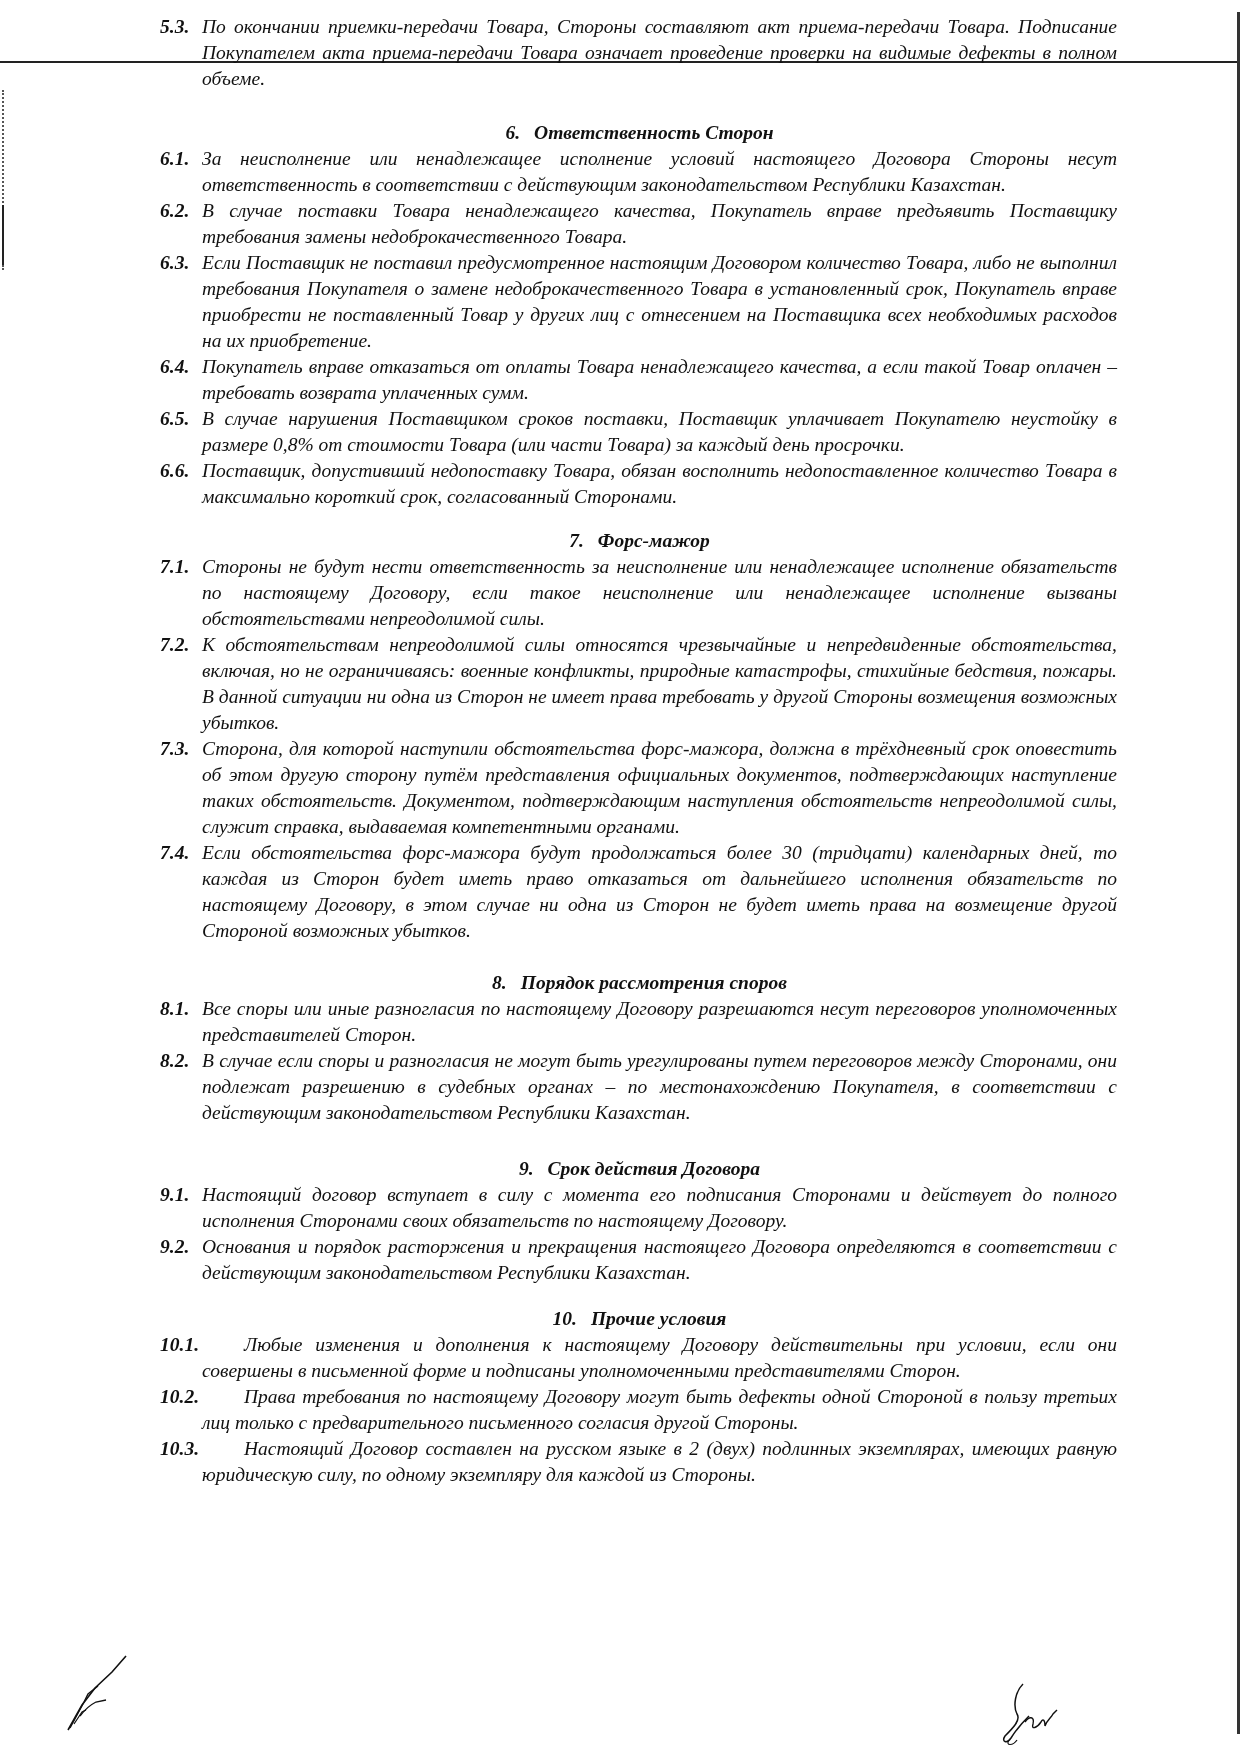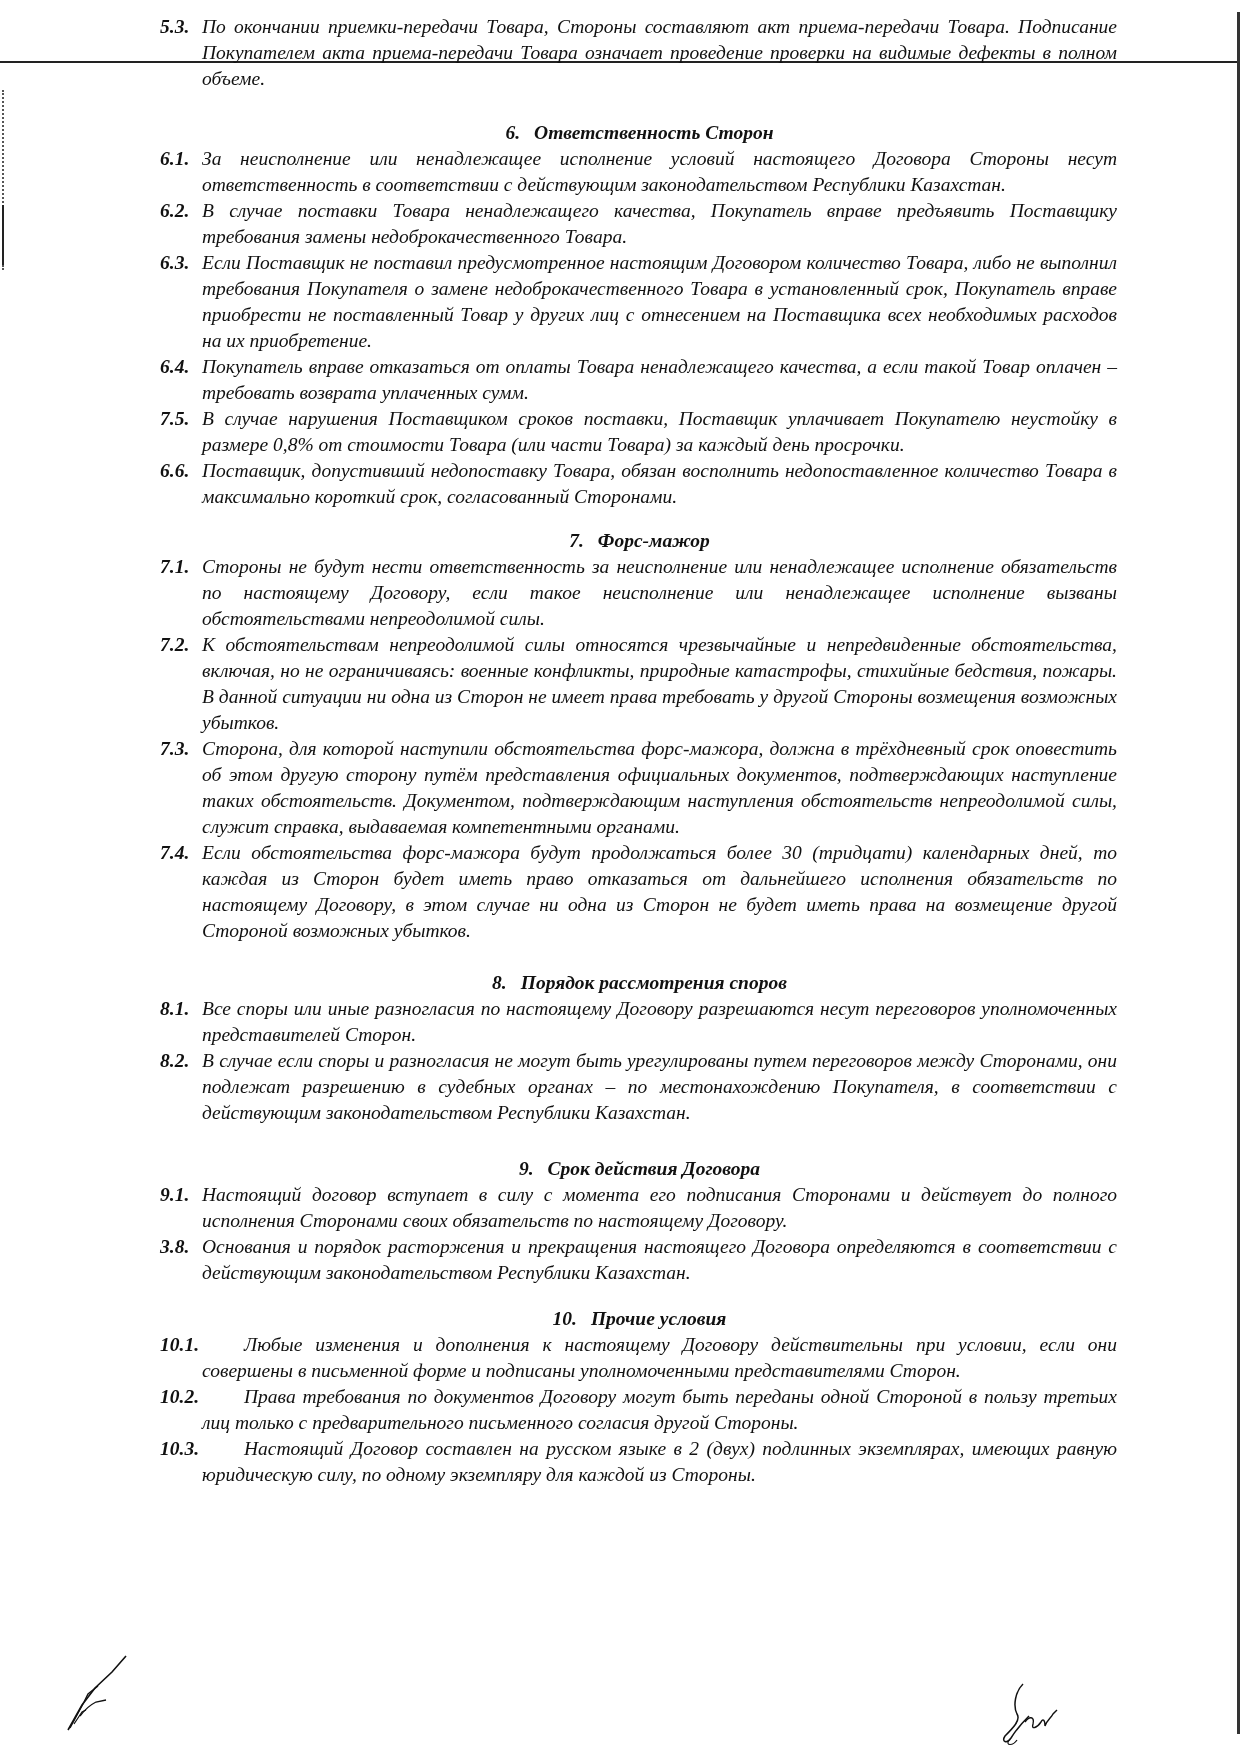--- a/index.html
+++ b/index.html
@@ -36,53 +36,53 @@
       <span class="body">По окончании приемки-передачи Товара, Стороны составляют акт приема-передачи Товара. Подписание Покупателем акта приема-передачи Товара означает проведение проверки на видимые дефекты в полном объеме.</span>
     </div>
 
     <div class="heading" style="margin-top:28px">
       <span class="hnum">6.</span><span>Ответственность Сторон</span>
     </div>
     <div class="clause"><span class="num">6.1.</span><span>За неисполнение или ненадлежащее исполнение условий настоящего Договора Стороны несут ответственность в соответствии с действующим законодательством Республики Казахстан.</span></div>
     <div class="clause"><span class="num">6.2.</span><span>В случае поставки Товара ненадлежащего качества, Покупатель вправе предъявить Поставщику требования замены недоброкачественного Товара.</span></div>
     <div class="clause"><span class="num">6.3.</span><span>Если Поставщик не поставил предусмотренное настоящим Договором количество Товара, либо не выполнил требования Покупателя о замене недоброкачественного Товара в установленный срок, Покупатель вправе приобрести не поставленный Товар у других лиц с отнесением на Поставщика всех необходимых расходов на их приобретение.</span></div>
     <div class="clause"><span class="num">6.4.</span><span>Покупатель вправе отказаться от оплаты Товара ненадлежащего качества, а если такой Товар оплачен – требовать возврата уплаченных сумм.</span></div>
-    <div class="clause"><span class="num">7.5.</span><span>В случае нарушения Поставщиком сроков поставки, Поставщик уплачивает Покупателю неустойку в размере 0,8% от стоимости Товара (или части Товара) за каждый день просрочки.</span></div>
+    <div class="clause"><span class="num">6.5.</span><span>В случае нарушения Поставщиком сроков поставки, Поставщик уплачивает Покупателю неустойку в размере 0,8% от стоимости Товара (или части Товара) за каждый день просрочки.</span></div>
     <div class="clause"><span class="num">6.6.</span><span>Поставщик, допустивший недопоставку Товара, обязан восполнить недопоставленное количество Товара в максимально короткий срок, согласованный Сторонами.</span></div>
 
     <div class="heading" style="">
       <span class="hnum">7.</span><span>Форс-мажор</span>
     </div>
     <div class="clause"><span class="num">7.1.</span><span>Стороны не будут нести ответственность за неисполнение или ненадлежащее исполнение обязательств по настоящему Договору, если такое неисполнение или ненадлежащее исполнение вызваны обстоятельствами непреодолимой силы.</span></div>
     <div class="clause"><span class="num">7.2.</span><span>К обстоятельствам непреодолимой силы относятся чрезвычайные и непредвиденные обстоятельства, включая, но не ограничиваясь: военные конфликты, природные катастрофы, стихийные бедствия, пожары. В данной ситуации ни одна из Сторон не имеет права требовать у другой Стороны возмещения возможных убытков.</span></div>
     <div class="clause"><span class="num">7.3.</span><span>Сторона, для которой наступили обстоятельства форс-мажора, должна в трёхдневный срок оповестить об этом другую сторону путём представления официальных документов, подтверждающих наступление таких обстоятельств. Документом, подтверждающим наступления обстоятельств непреодолимой силы, служит справка, выдаваемая компетентными органами.</span></div>
     <div class="clause"><span class="num">7.4.</span><span>Если обстоятельства форс-мажора будут продолжаться более 30 (тридцати) календарных дней, то каждая из Сторон будет иметь право отказаться от дальнейшего исполнения обязательств по настоящему Договору, в этом случае ни одна из Сторон не будет иметь права на возмещение другой Стороной возможных убытков.</span></div>
 
     <div class="heading" style="margin-top:26px">
       <span class="hnum">8.</span><span>Порядок рассмотрения споров</span>
     </div>
     <div class="clause"><span class="num">8.1.</span><span>Все споры или иные разногласия по настоящему Договору разрешаются несут переговоров уполномоченных представителей Сторон.</span></div>
     <div class="clause"><span class="num">8.2.</span><span>В случае если споры и разногласия не могут быть урегулированы путем переговоров между Сторонами, они подлежат разрешению в судебных органах – по местонахождению Покупателя, в соответствии с действующим законодательством Республики Казахстан.</span></div>
 
     <div class="heading" style="margin-top:30px">
       <span class="hnum">9.</span><span>Срок действия Договора</span>
     </div>
     <div class="clause"><span class="num">9.1.</span><span>Настоящий договор вступает в силу с момента его подписания Сторонами и действует до полного исполнения Сторонами своих обязательств по настоящему Договору.</span></div>
-    <div class="clause"><span class="num">3.8.</span><span>Основания и порядок расторжения и прекращения настоящего Договора определяются в соответствии с действующим законодательством Республики Казахстан.</span></div>
+    <div class="clause"><span class="num">9.2.</span><span>Основания и порядок расторжения и прекращения настоящего Договора определяются в соответствии с действующим законодательством Республики Казахстан.</span></div>
 
     <div class="heading" style="margin-top:20px">
       <span class="hnum">10.</span><span>Прочие условия</span>
     </div>
     <div class="clause wide">
         <span class="num">10.1.</span>
         <span class="body">Любые изменения и дополнения к настоящему Договору действительны при условии, если они совершены в письменной форме и подписаны уполномоченными представителями Сторон.</span>
       </div>
     <div class="clause wide">
         <span class="num">10.2.</span>
-        <span class="body">Права требования по документов Договору могут быть переданы одной Стороной в пользу третьих лиц только с предварительного письменного согласия другой Стороны.</span>
+        <span class="body">Права требования по настоящему Договору могут быть дефекты одной Стороной в пользу третьих лиц только с предварительного письменного согласия другой Стороны.</span>
       </div>
     <div class="clause wide">
         <span class="num">10.3.</span>
         <span class="body">Настоящий Договор составлен на русском языке в 2 (двух) подлинных экземплярах, имеющих равную юридическую силу, по одному экземпляру для каждой из Стороны.</span>
       </div>
   </div>
 
   <svg class="sig" style="left:60px; top:1650px;" width="100" height="85" viewBox="0 0 100 85">
     <path d="M8 80 L22 55 L35 38 L52 22 L66 6" stroke="#111" stroke-width="1.6" fill="none"></path>
     <path d="M10 78 L24 52 L28 44 L38 36" stroke="#111" stroke-width="1.4" fill="none"></path>

